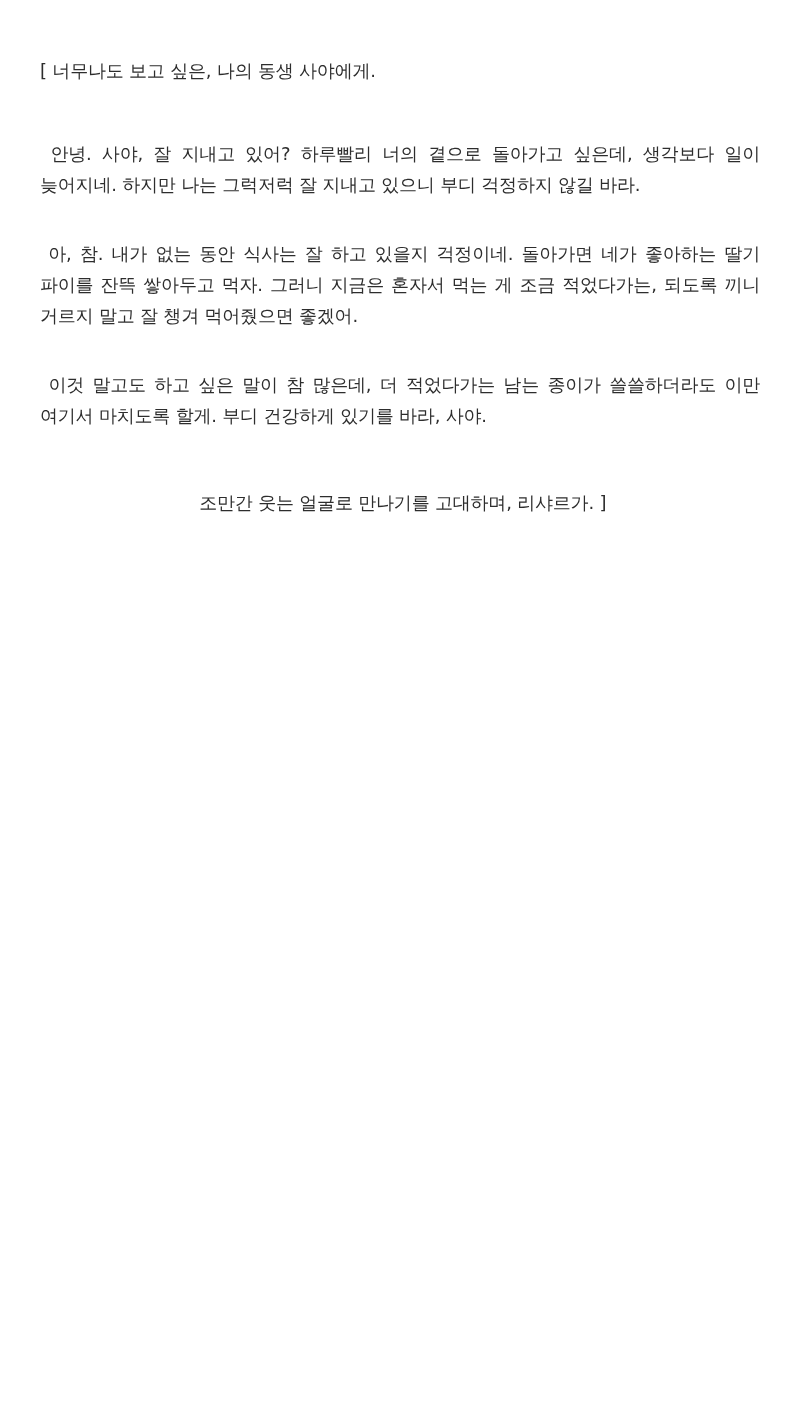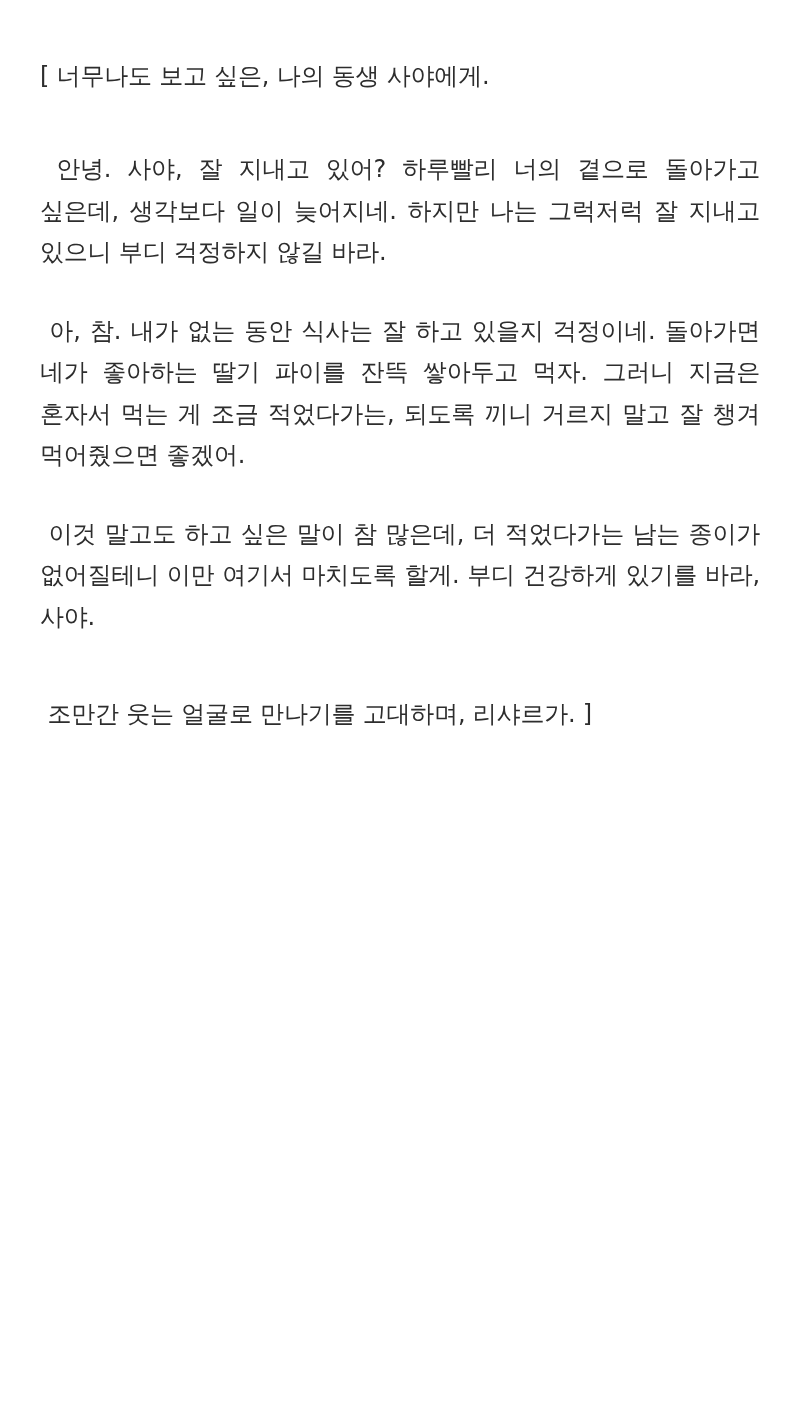--- a/index.html
+++ b/index.html
@@ -18,49 +18,49 @@
     box-sizing: border-box;
     width: 800px;
     min-height: 1409px;
     padding: 56px 40px 48px 40px;
     background: #ffffff;
   }
   .letter {
     display: block;
   }
   .para {
-    font-size: 24px;
+    font-size: 18px;
     line-height: 1.72;
     letter-spacing: -0.2px;
     color: #2d2d2d;
     margin: 0 0 38px 0;
     text-align: justify;
     text-justify: inter-character;
     word-break: keep-all;
     white-space: pre-wrap;
   }
   .para:last-child {
     margin-bottom: 0;
   }
   .para.opening {
     margin-bottom: 52px;
     text-align: left;
   }
   .para.closing {
     margin-top: 56px;
-    text-align: left;
+    text-align: center;
   }
   .para.body-block {
     text-align: justify;
   }
 </style>
 </head>
 <body>
 
 <div class="page">
   <article class="letter">
     <p class="para opening">[ 너무나도 보고 싶은, 나의 동생 사야에게.</p>
     <p class="para body-block"> 안녕. 사야, 잘 지내고 있어? 하루빨리 너의 곁으로 돌아가고 싶은데, 생각보다 일이 늦어지네. 하지만 나는 그럭저럭 잘 지내고 있으니 부디 걱정하지 않길 바라.</p>
     <p class="para body-block"> 아, 참. 내가 없는 동안 식사는 잘 하고 있을지 걱정이네. 돌아가면 네가 좋아하는 딸기 파이를 잔뜩 쌓아두고 먹자. 그러니 지금은 혼자서 먹는 게 조금 적었다가는, 되도록 끼니 거르지 말고 잘 챙겨 먹어줬으면 좋겠어.</p>
-    <p class="para body-block"> 이것 말고도 하고 싶은 말이 참 많은데, 더 적었다가는 남는 종이가 없어질테니 이만 여기서 마치도록 할게. 부디 건강하게 있기를 바라, 사야.</p>
+    <p class="para body-block"> 이것 말고도 하고 싶은 말이 참 많은데, 더 적었다가는 남는 종이가 쓸쓸하더라도 이만 여기서 마치도록 할게. 부디 건강하게 있기를 바라, 사야.</p>
     <p class="para closing"> 조만간 웃는 얼굴로 만나기를 고대하며, 리샤르가. ]</p>
   </article>
 </div>
 
 </body></html>

